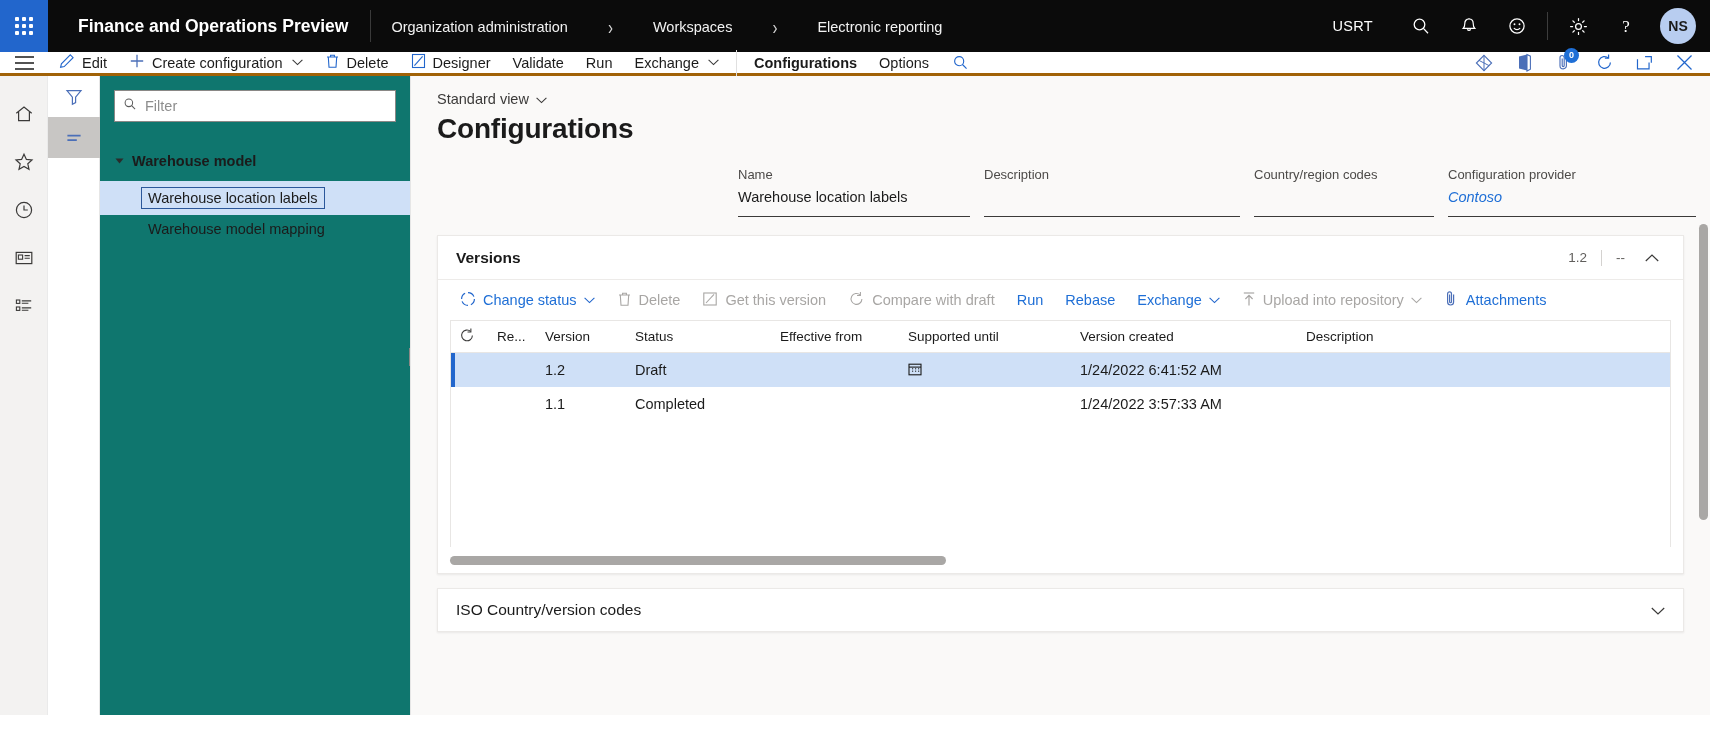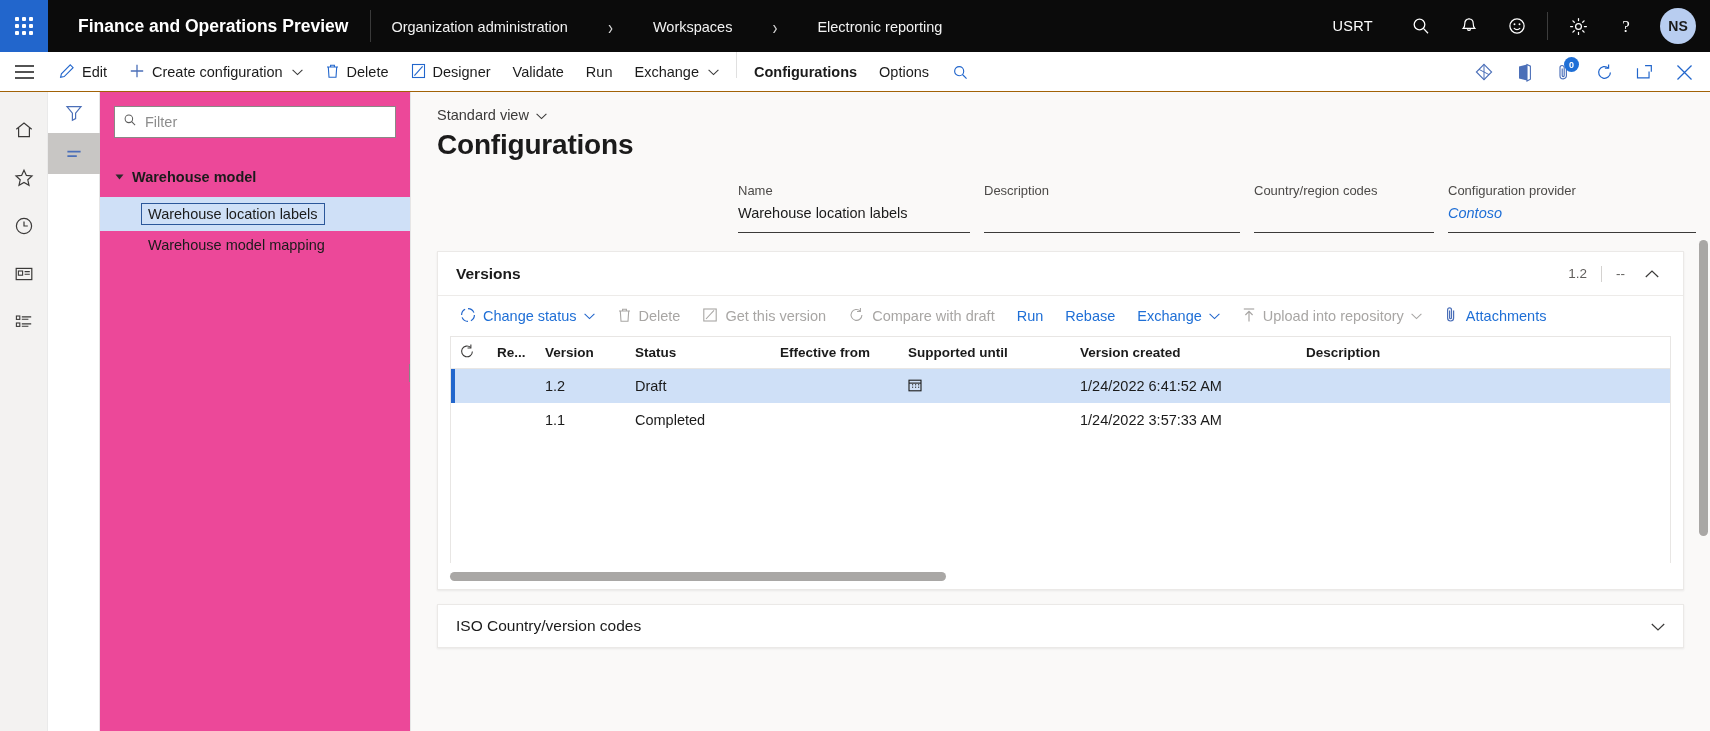--- a/index.html
+++ b/index.html
@@ -49,22 +49,22 @@
   .divider-v { width: 1px; height: 28px; background: #3d3d3d; margin: 0 6px; }
   .avatar {
     width: 36px; height: 36px; border-radius: 50%; background: #b8cdf0;
     color: #1a1a1a; font-size: 14px; font-weight: 600;
     display: flex; align-items: center; justify-content: center;
     margin: 0 14px 0 10px; cursor: pointer;
   }
 
   
   .cmdbar {
-    height: 40px; background: #ffffff; display: flex; align-items: flex-start;
-    border-bottom: 1px solid #a16207; position: relative;
+    height: 24px; background: #ffffff; display: flex; align-items: center;
+    border-bottom: 3px solid #a16207; position: relative;
   }
   .hamburger {
     width: 48px; height: 40px; display: flex; align-items: center;
     justify-content: center; cursor: pointer; flex: 0 0 48px;
   }
   .cmd-btn {
     display: flex; align-items: center; gap: 7px; padding: 0 11px;
     height: 40px; font-size: 14.5px; color: #1b1b1b; cursor: pointer;
     white-space: nowrap;
   }
@@ -102,21 +102,21 @@
     align-items: center; flex: 0 0 52px; border-right: 1px solid #e6e6e6;
   }
   .ts-icon {
     width: 52px; height: 41px; display: flex; align-items: center;
     justify-content: center; cursor: pointer;
   }
   .ts-icon.active { background: #c8c6c4; }
 
   
   .treepane {
-    width: 311px; background: #ec4899; flex: 0 0 311px; padding: 14px 0 0 0;
+    width: 311px; background: #0f766e; flex: 0 0 311px; padding: 14px 0 0 0;
     position: relative; border-right: 1px solid #e6e6e6;
   }
   .filterbox {
     margin: 0 14px; height: 32px; border: 1px solid #8a8886; background: #fff;
     display: flex; align-items: center; padding: 0 8px; gap: 8px;
   }
   .filterbox input {
     border: none; outline: none; font-size: 14.5px; color: #1b1b1b;
     width: 100%; font-family: inherit; background: transparent;
   }
@@ -197,21 +197,21 @@
     color: #1f6fd6; padding: 0 10px; height: 34px; cursor: pointer;
     white-space: nowrap;
   }
   .tb.disabled { color: #a8a6a4; cursor: default; }
   .tb .chv { font-size: 10px; }
 
   
   .grid { margin: 0 12px; border: 1px solid #e8e6e4; border-bottom: none; }
   .grid-head {
     display: flex; height: 32px; align-items: center;
-    border-bottom: 1px solid #e8e6e4; font-size: 13.5px; font-weight: 700;
+    border-bottom: 1px solid #e8e6e4; font-size: 13.5px; font-weight: 400;
     color: #1b1b1b; background: #fff;
   }
   .gh { padding: 0 8px; white-space: nowrap; overflow: hidden; }
   .grid-row {
     display: flex; height: 34px; align-items: center; font-size: 14.5px;
     color: #1b1b1b; position: relative; cursor: pointer;
   }
   .grid-row.selected { background: #cfe0f7; }
   .grid-row.selected::before {
     content: ''; position: absolute; left: 0; top: 0; bottom: 0; width: 4px;

